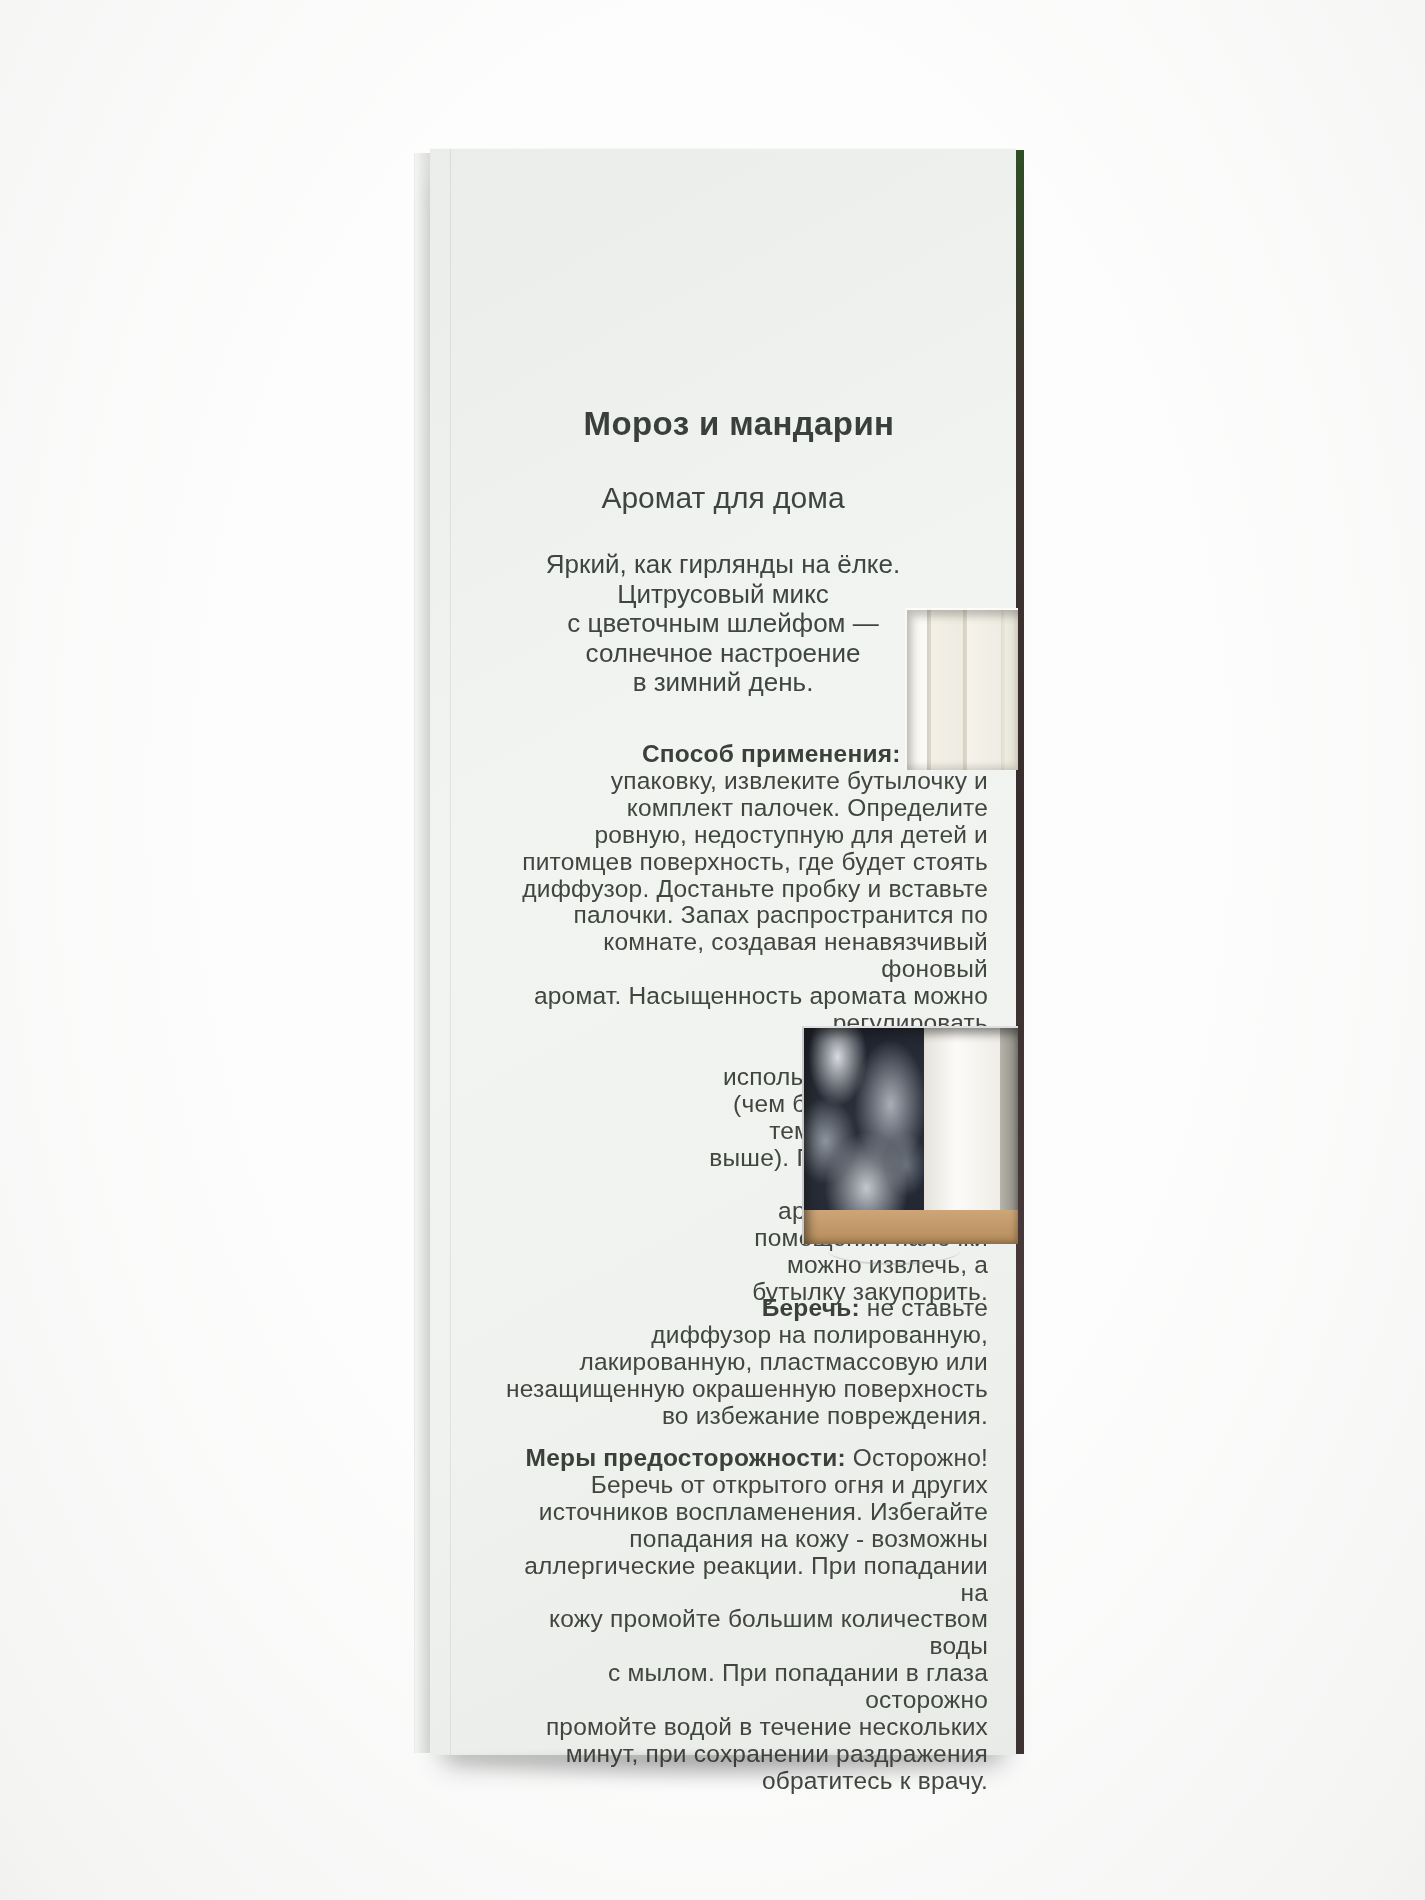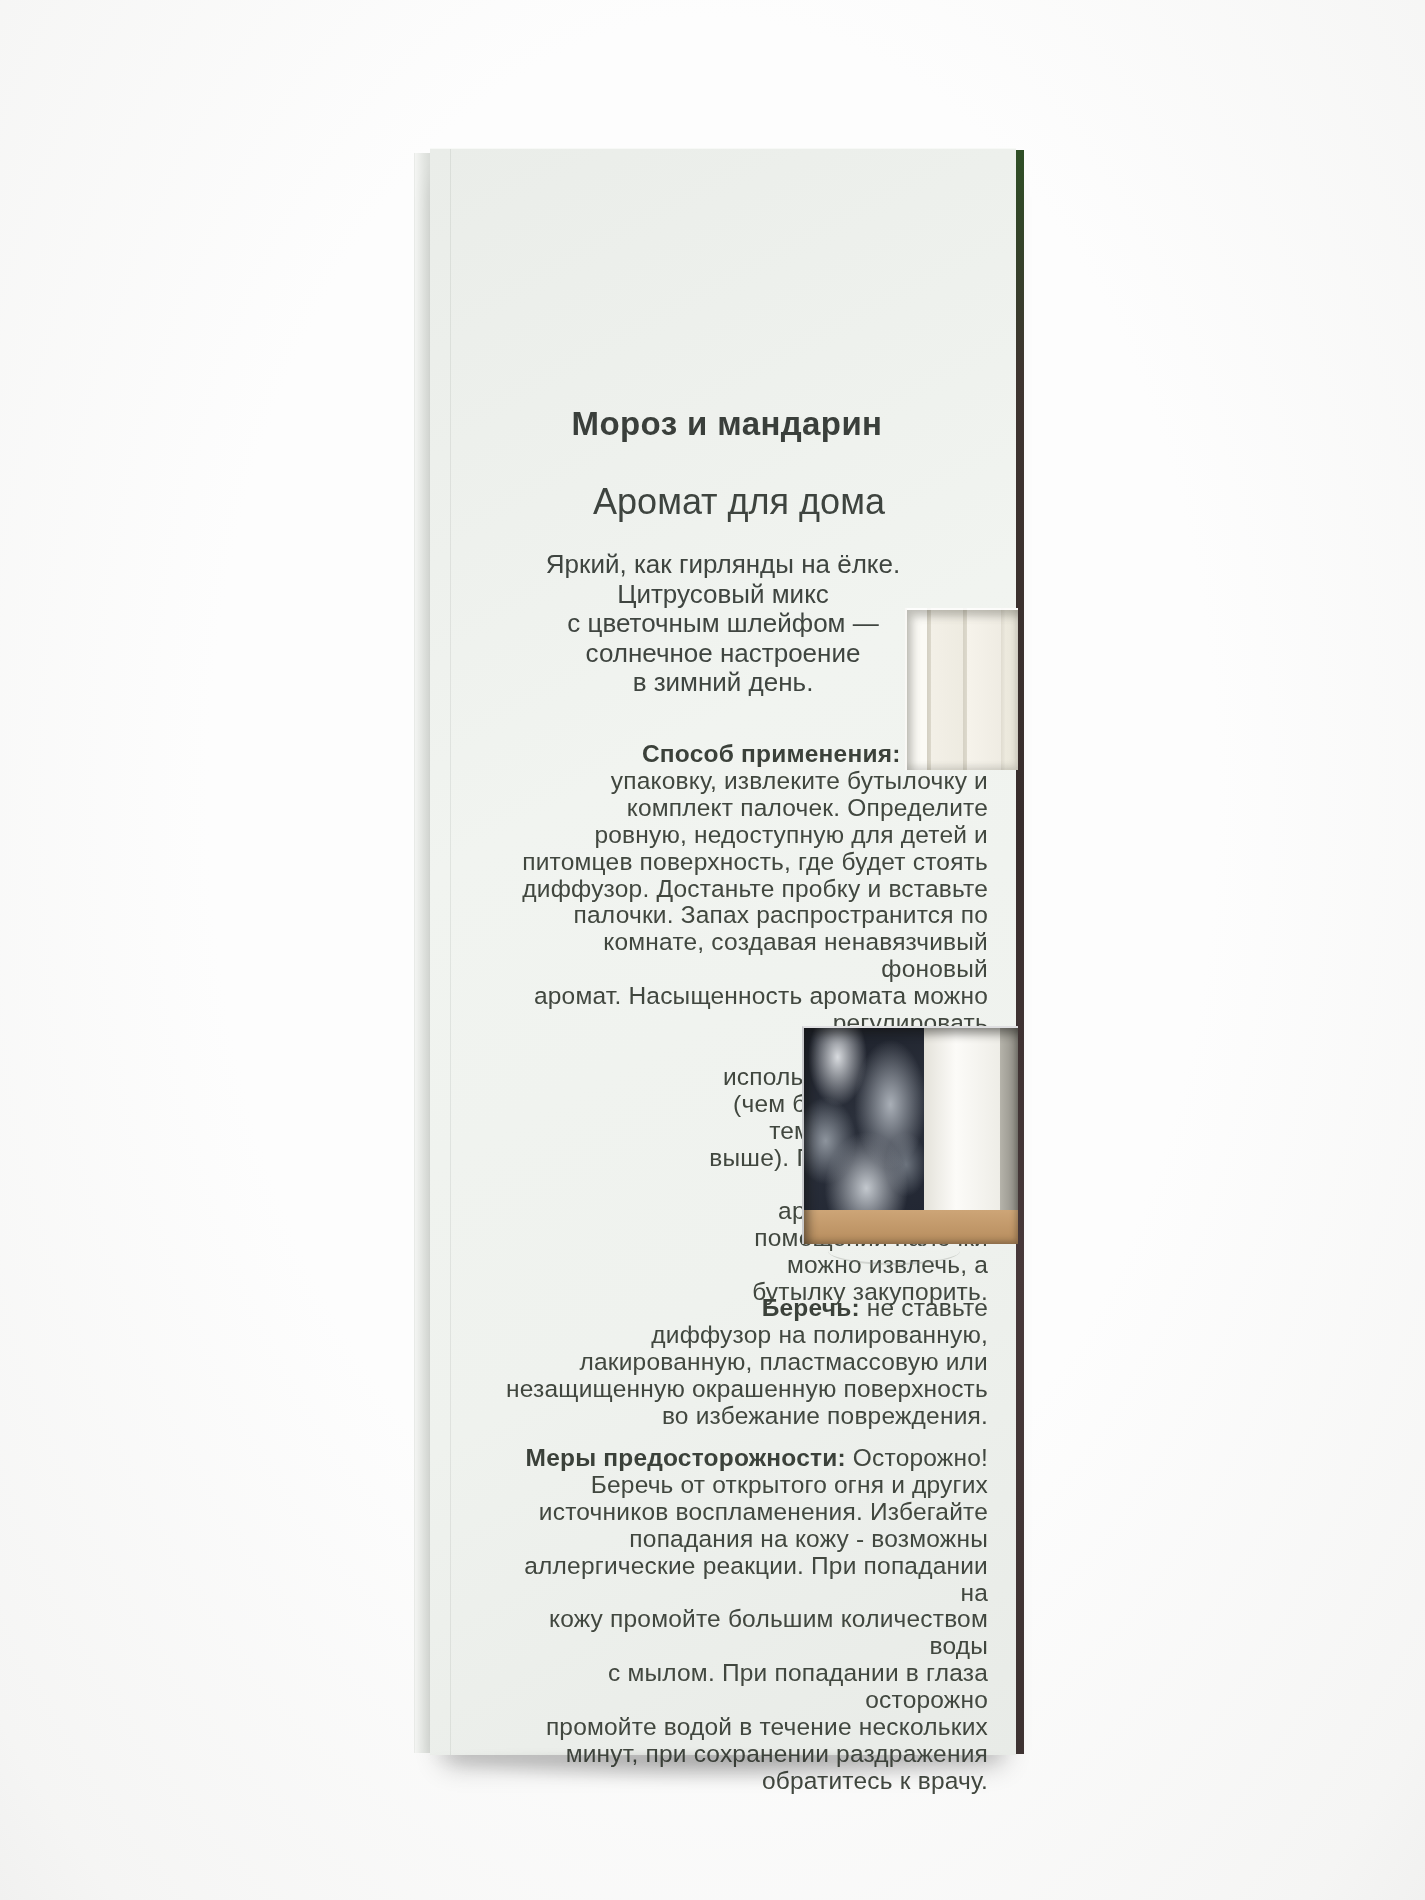--- a/index.html
+++ b/index.html
@@ -36,26 +36,26 @@
   
   .brand {
     position:absolute; top:128px; left:0; width:100%; text-align:center;
     font-family:"DejaVu Serif", serif; font-style:italic;
     color:#2d302c; line-height:1.12; letter-spacing:1px;
   }
   .brand-line1 { font-size:54px; }
   .brand-line2 { font-size:54px; }
 
   .scent {
-    position:absolute; top:256px; left:4px; width:100%; text-align:center;
+    position:absolute; top:256px; left:16px; width:100%; text-align:center;
     font-size:33px; font-weight:600; letter-spacing:0.4px; color:#3a3f3b;
   }
   .category {
     position:absolute; top:332px; left:0; width:100%; text-align:center;
-    font-size:36px; font-weight:500; color:#3e443f;padding-left:16px;
+    font-size:30px; font-weight:500; color:#3e443f;
   }
   .desc {
     position:absolute; top:401px; left:0; width:100%; text-align:center;
     font-size:26px; line-height:29.5px; color:#3f4540; white-space:pre-line;
   }
 
   .para {
     position:absolute; left:63px; width:495px; margin:0;
     font-size:24.5px; line-height:26.9px; letter-spacing:0.2px;
     color:#41473f; white-space:pre-line; text-align:right;

